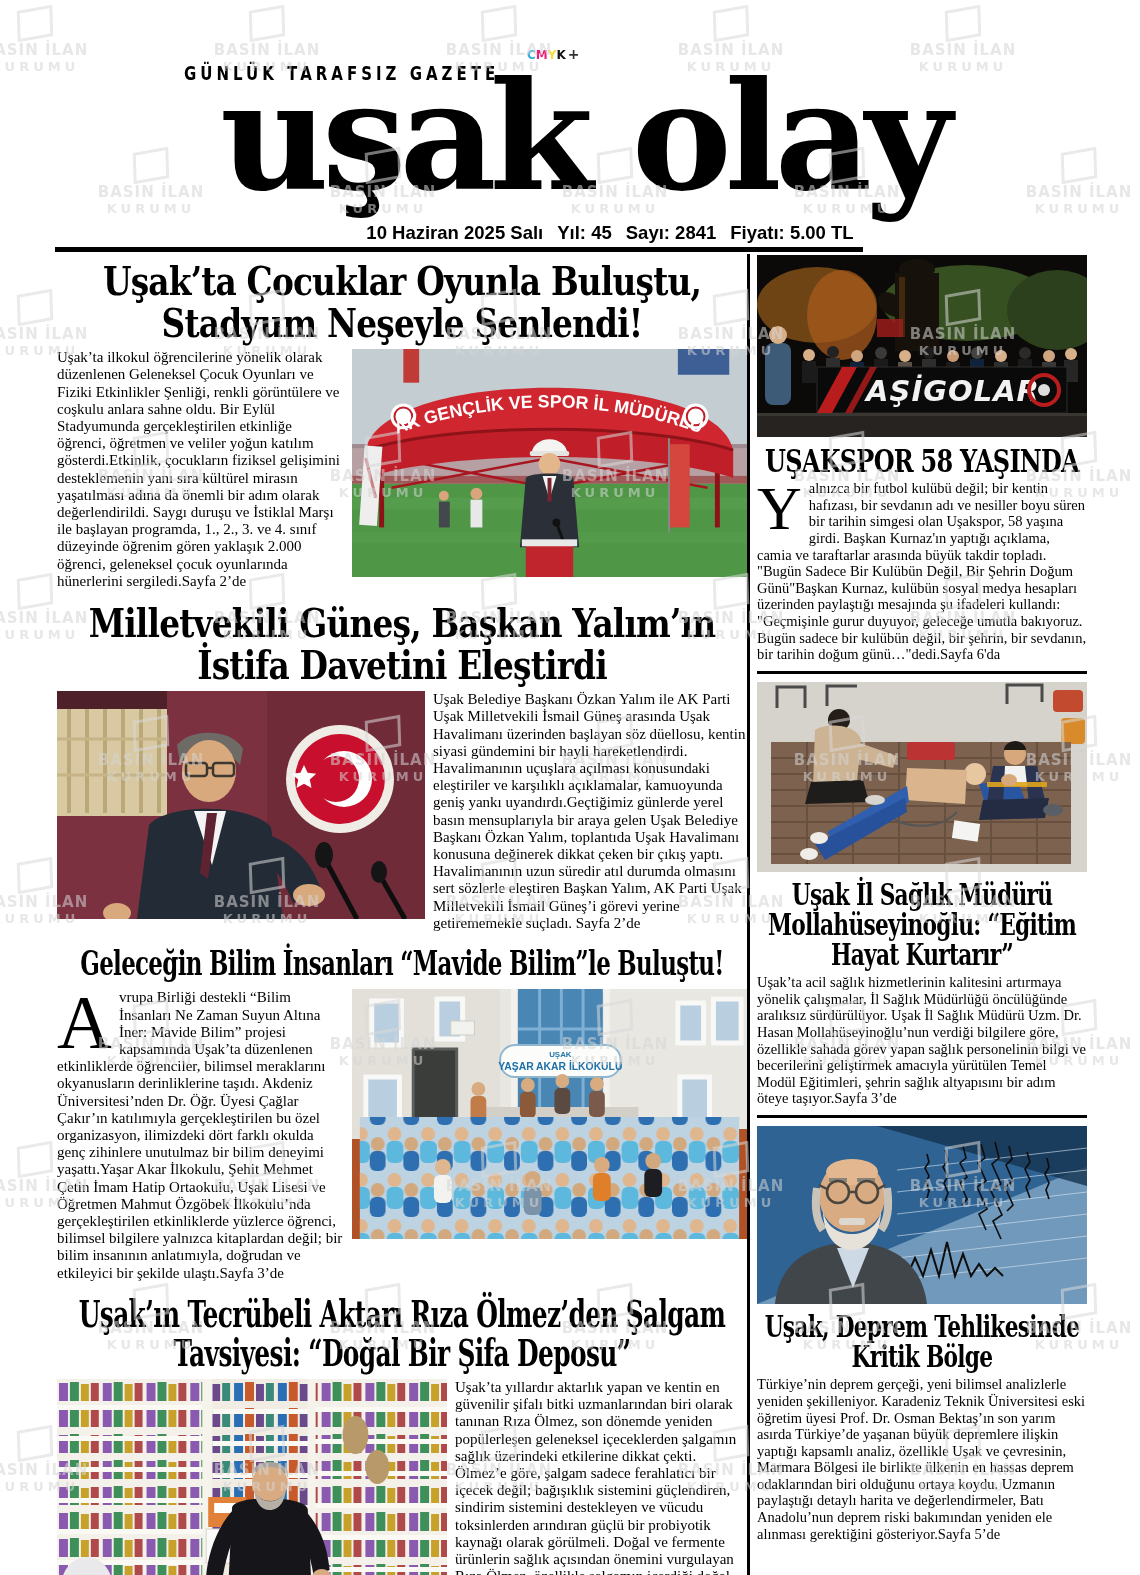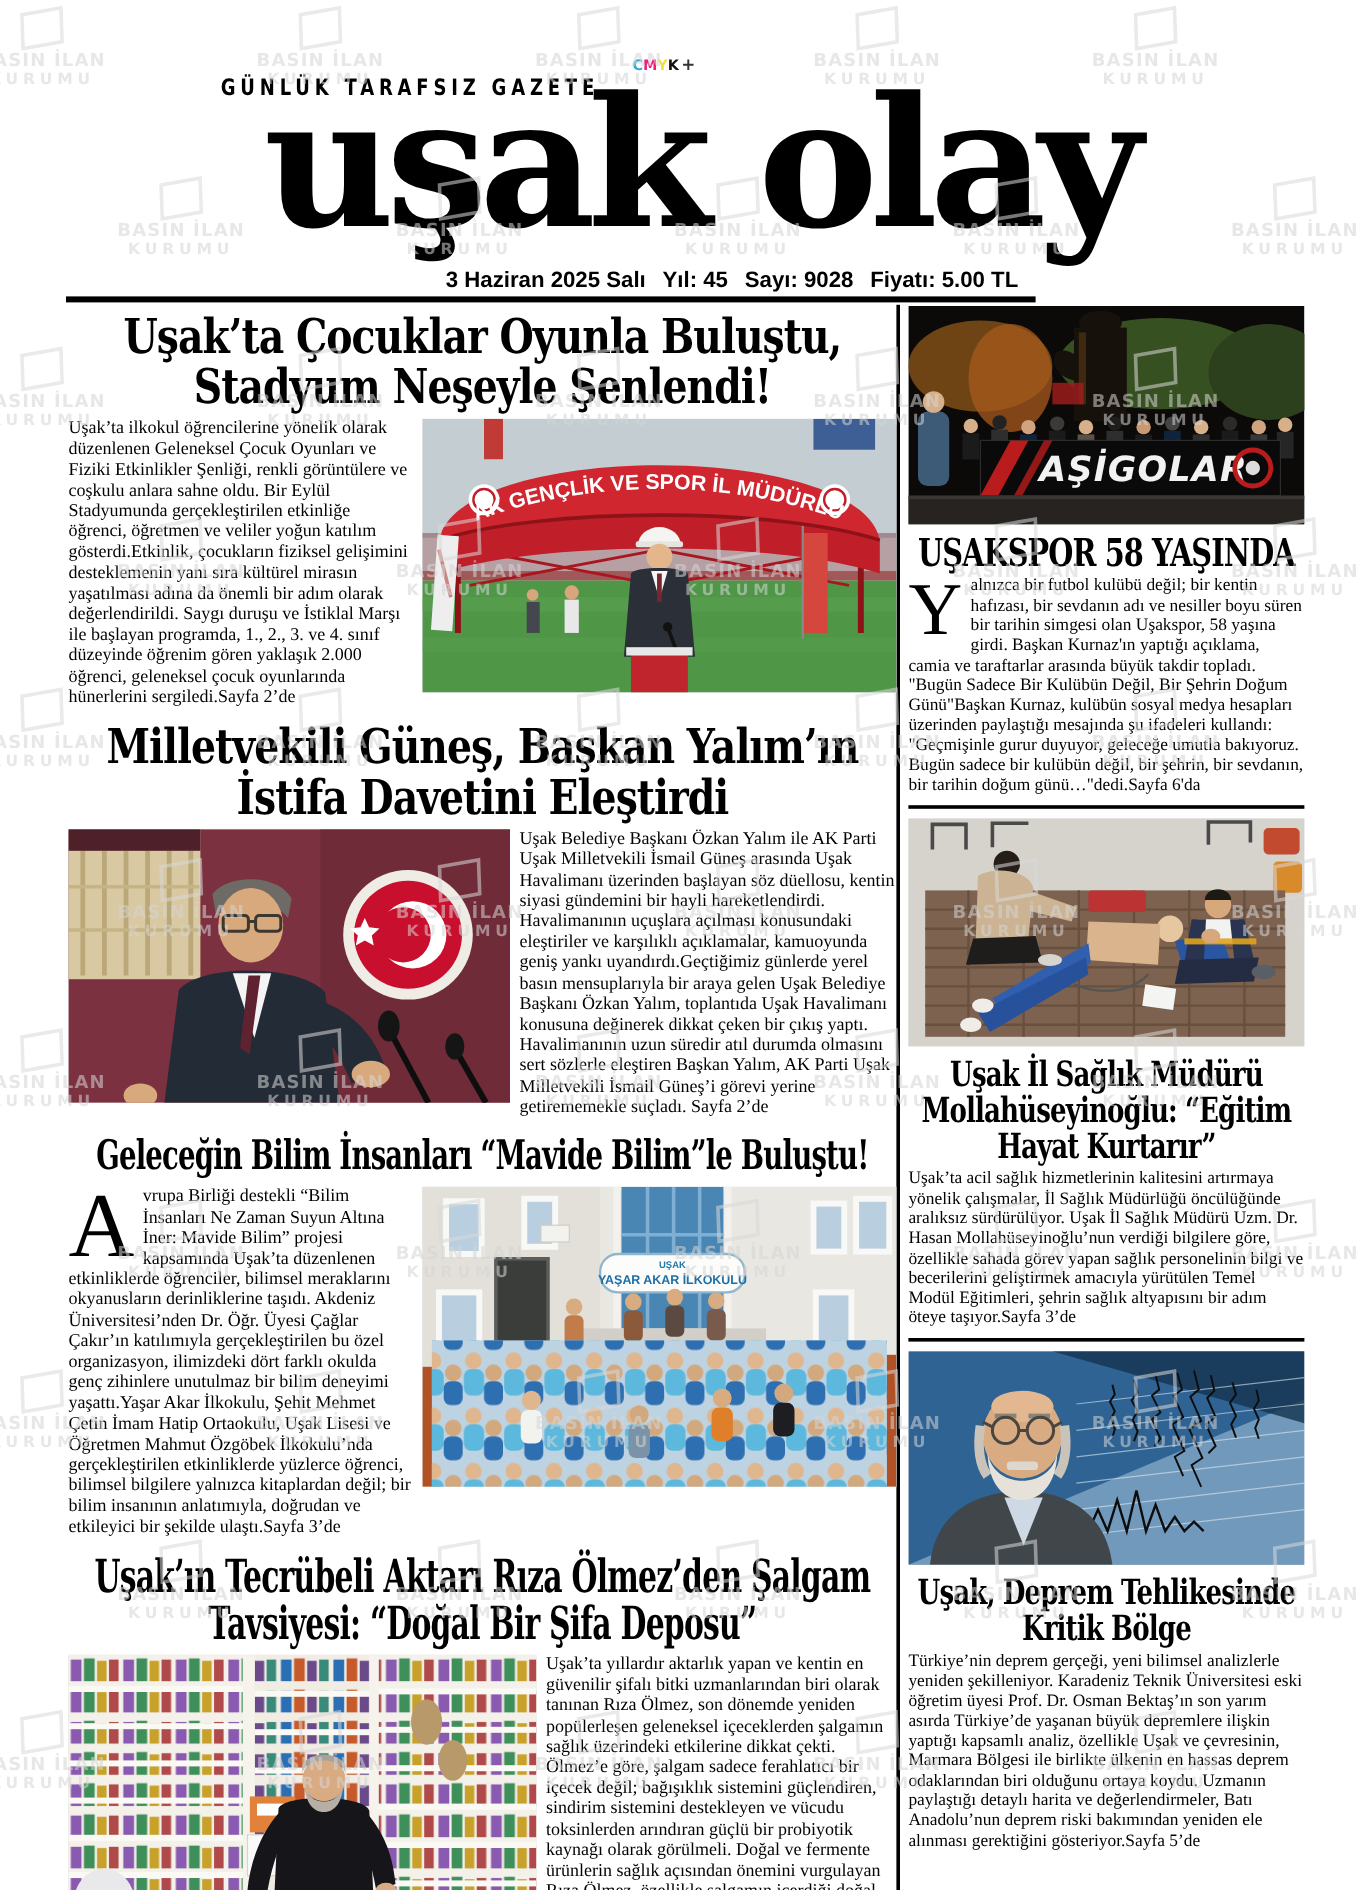--- a/index.html
+++ b/index.html
@@ -57,21 +57,21 @@
 <div class="page">
   <div class="content">
 
     <div>
       <div class="tagline">GÜNLÜK TARAFSIZ GAZETE</div>
       <div class="cmyk">
         <span class="c">C</span><span class="m">M</span><span class="y">Y</span><span class="k">K</span><span class="plus">+</span>
       </div>
       <div class="logo">uşak olay</div>
       <div class="dateline">
-        <span>3 Haziran 2025 Salı</span><span>Yıl: 45</span><span>Sayı: 9028</span><span>Fiyatı: 5.00 TL</span>
+        <span>10 Haziran 2025 Salı</span><span>Yıl: 45</span><span>Sayı: 2841</span><span>Fiyatı: 5.00 TL</span>
       </div>
       <div class="masthead-rule"></div>
     </div>
 
     <div class="v-divider"></div>
 
     <div class="col-left">
 
       <div class="headline h1x">Uşak’ta Çocuklar Oyunla Buluştu,
 Stadyum Neşeyle Şenlendi!</div>

